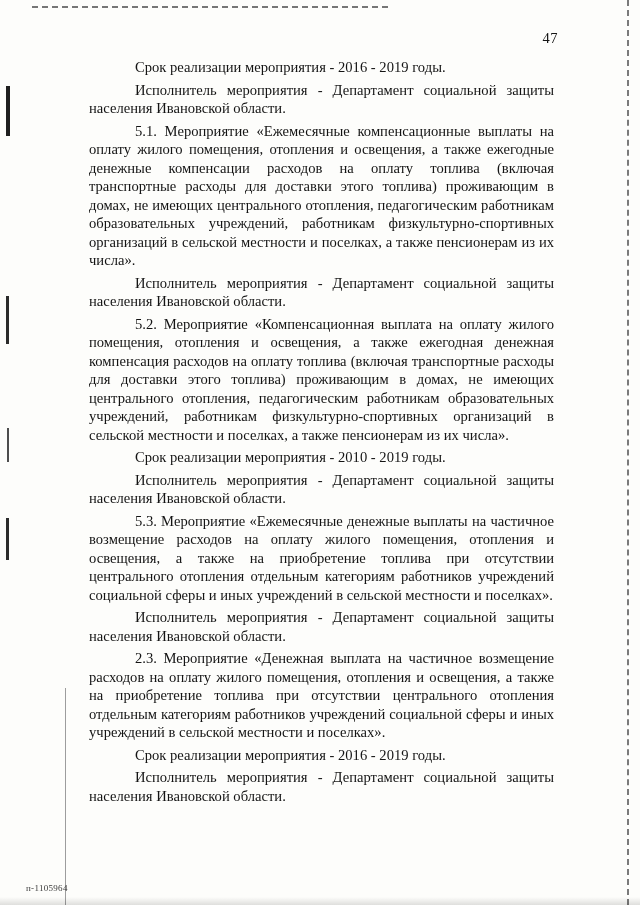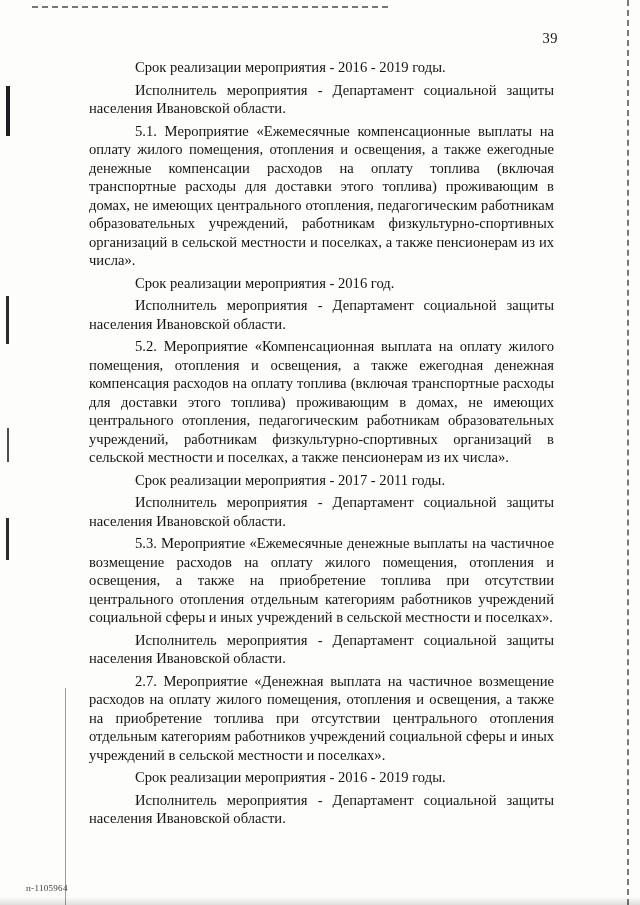--- a/index.html
+++ b/index.html
@@ -89,31 +89,30 @@
 
 <div class="art art-top-dashes"></div>
 <div class="art art-right-dashes"></div>
 <div class="art art-left-bar-1"></div>
 <div class="art art-left-bar-2"></div>
 <div class="art art-left-bar-3"></div>
 <div class="art art-left-bar-4"></div>
 <div class="art art-left-line-bottom"></div>
 <div class="art art-bottom-shade"></div>
 
-<div class="page-number">39</div>
+<div class="page-number">47</div>
 
 <div class="content">
   <p class="para">Срок реализации мероприятия - 2016 - 2019 годы.</p>
   <p class="para">Исполнитель мероприятия - Департамент социальной защиты населения Ивановской области.</p>
   <p class="para">5.1. Мероприятие «Ежемесячные компенсационные выплаты на оплату жилого помещения, отопления и освещения, а также ежегодные денежные компенсации расходов на оплату топлива (включая транспортные расходы для доставки этого топлива) проживающим в домах, не имеющих центрального отопления, педагогическим работникам образовательных учреждений, работникам физкультурно-спортивных организаций в сельской местности и поселках, а также пенсионерам из их числа».</p>
-  <p class="para">Срок реализации мероприятия - 2016 год.</p>
   <p class="para">Исполнитель мероприятия - Департамент социальной защиты населения Ивановской области.</p>
   <p class="para">5.2. Мероприятие «Компенсационная выплата на оплату жилого помещения, отопления и освещения, а также ежегодная денежная компенсация расходов на оплату топлива (включая транспортные расходы для доставки этого топлива) проживающим в домах, не имеющих центрального отопления, педагогическим работникам образовательных учреждений, работникам физкультурно-спортивных организаций в сельской местности и поселках, а также пенсионерам из их числа».</p>
-  <p class="para">Срок реализации мероприятия - 2017 - 2011 годы.</p>
+  <p class="para">Срок реализации мероприятия - 2010 - 2019 годы.</p>
   <p class="para">Исполнитель мероприятия - Департамент социальной защиты населения Ивановской области.</p>
   <p class="para">5.3. Мероприятие «Ежемесячные денежные выплаты на частичное возмещение расходов на оплату жилого помещения, отопления и освещения, а также на приобретение топлива при отсутствии центрального отопления отдельным категориям работников учреждений социальной сферы и иных учреждений в сельской местности и поселках».</p>
   <p class="para">Исполнитель мероприятия - Департамент социальной защиты населения Ивановской области.</p>
-  <p class="para">2.7. Мероприятие «Денежная выплата на частичное возмещение расходов на оплату жилого помещения, отопления и освещения, а также на приобретение топлива при отсутствии центрального отопления отдельным категориям работников учреждений социальной сферы и иных учреждений в сельской местности и поселках».</p>
+  <p class="para">2.3. Мероприятие «Денежная выплата на частичное возмещение расходов на оплату жилого помещения, отопления и освещения, а также на приобретение топлива при отсутствии центрального отопления отдельным категориям работников учреждений социальной сферы и иных учреждений в сельской местности и поселках».</p>
   <p class="para">Срок реализации мероприятия - 2016 - 2019 годы.</p>
   <p class="para">Исполнитель мероприятия - Департамент социальной защиты населения Ивановской области.</p>
 </div>
 
 <div class="footer-code">п-1105964</div>
 
 </body></html>

